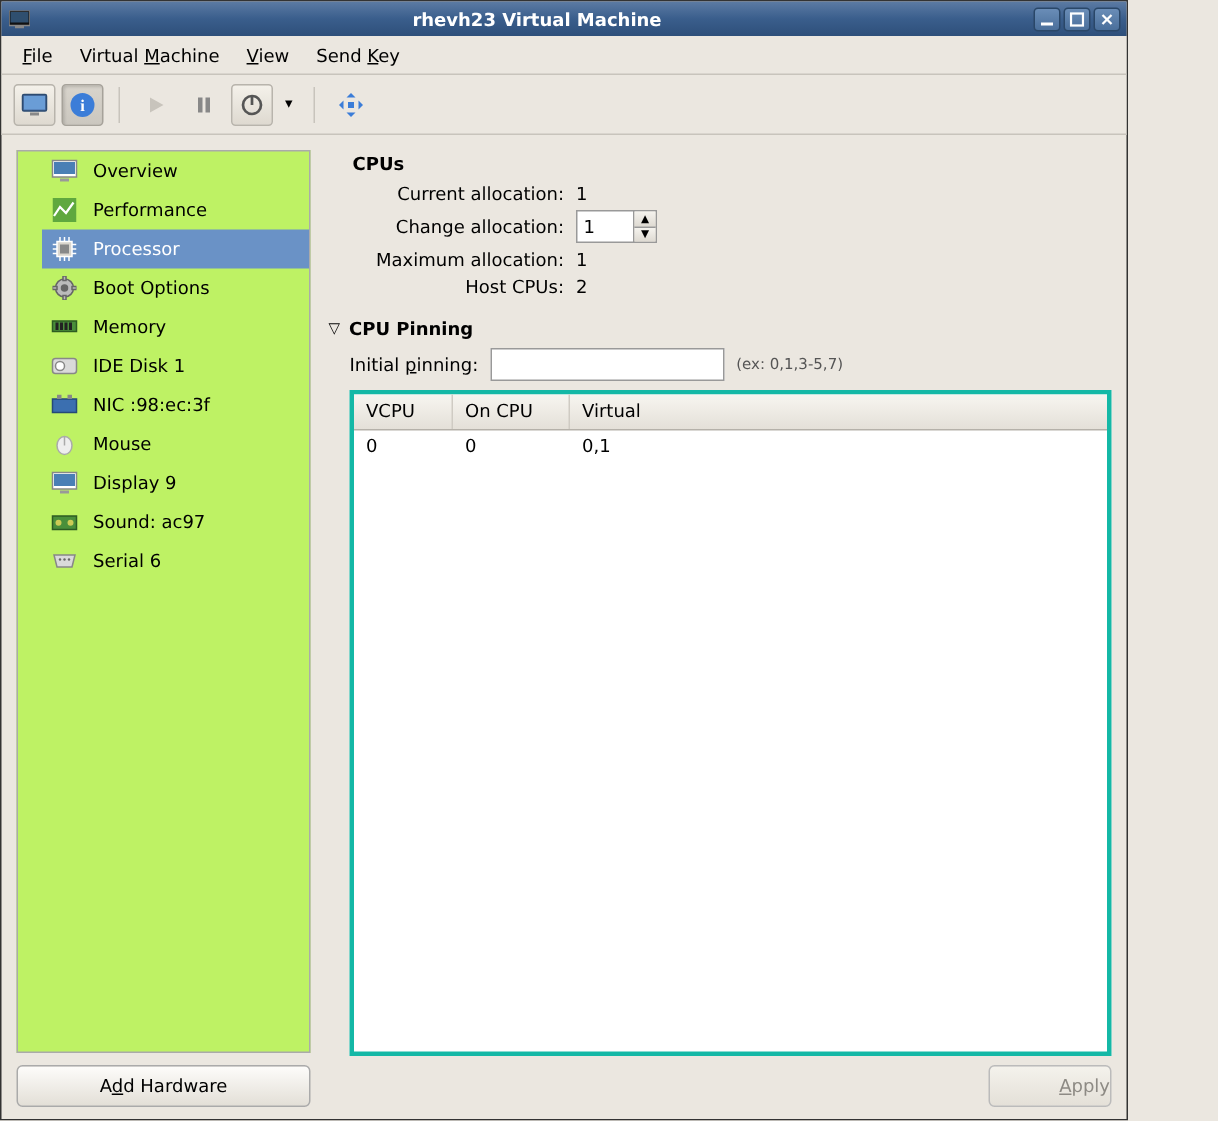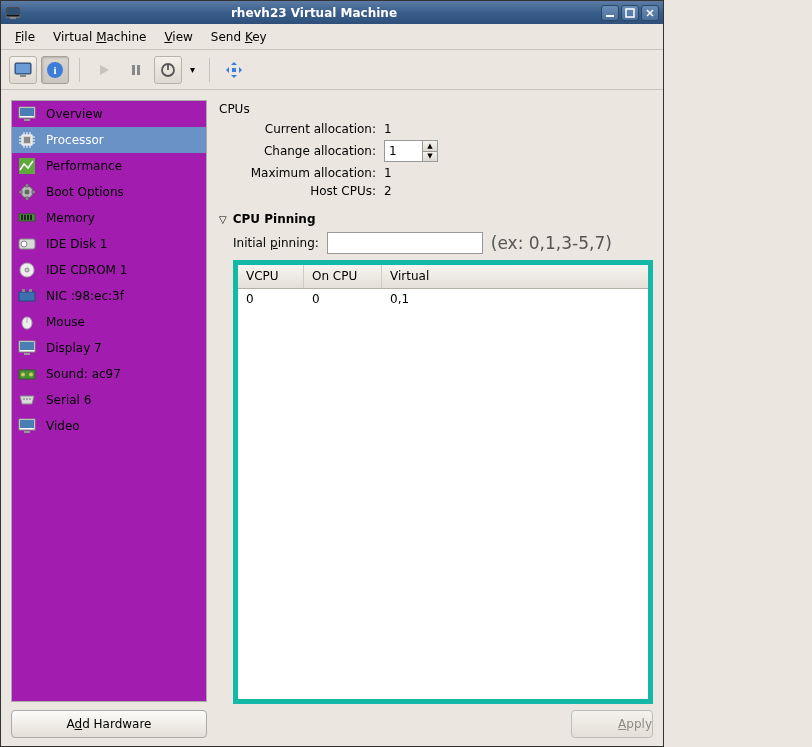--- a/index.html
+++ b/index.html
@@ -6,21 +6,21 @@
 body {
   font-family: "DejaVu Sans", "Liberation Sans", sans-serif;
   font-size: 12px;
   background: #ebe7e0;
   width: 812px;
   height: 747px;
   overflow: hidden;
   color: #000;
 }
 .window {
-  width: 664px; height: 747px;
+  width: 752px; height: 747px;
   display: flex; flex-direction: column;
   border: 1px solid #333;
 }
 .titlebar {
   height: 23px;
   background: linear-gradient(to bottom, #5c7ba4 0%, #3a5e8c 50%, #2e4f7a 100%);
   color: #fff; font-weight: bold;
   display: flex; align-items: center;
   padding: 0 4px;
   font-size: 12px;
@@ -77,23 +77,24 @@
   display: flex;
   padding: 10px 10px 8px 10px;
   gap: 12px;
 }
 .sidebar-wrap {
   width: 196px;
   display:flex; flex-direction:column;
 }
 .sidebar {
   flex:1;
-  background: #a21caf;
+  background: #bef264;
   border: 1px solid #aaa;
   overflow:hidden;
+  padding-left:16px;
 }
 .side-item {
   display:flex; align-items:center; gap:10px;
   height: 26px; padding: 0 6px;
 }
 .side-item.selected {
   background: #6a92c6; color: #fff;
 }
 .side-icon { width:18px; height:18px; display:flex; align-items:center; justify-content:center; flex-shrink:0; }
 .add-hw {
@@ -102,21 +103,21 @@
   border: 1px solid #aaa;
   background: linear-gradient(to bottom,#fdfcfa,#e3dfd7);
   border-radius: 4px;
   text-align:center; line-height:26px;
 }
 .main {
   flex:1;
   display:flex; flex-direction:column;
   position:relative;
 }
-.section-title { font-weight:normal; margin: 2px 0 6px 0; }
+.section-title { font-weight:bold; margin: 2px 0 6px 16px; }
 .kv-grid {
   display:grid;
   grid-template-columns: 155px 80px;
   row-gap: 4px;
   margin-left: 10px;
   margin-bottom: 14px;
   align-items:center;
 }
 .kv-grid .k { text-align:right; padding-right:8px; }
 .kv-grid .v { }
@@ -144,23 +145,23 @@
 .expander-head .tri { font-size:10px; }
 .pin-row {
   display:flex; align-items:center; gap:8px;
   margin-left:14px; margin-bottom:6px;
 }
 .pin-row input {
   height:22px; width: 156px;
   border:1px solid #999; padding:0 4px;
   font-family:inherit; font-size:12px;
 }
-.pin-row .hint { color:#555; font-size:17px; }
+.pin-row .hint { color:#555; font-size:10px; }
 .table {
-  border:5px solid #14b8a6;
+  border:3px solid #14b8a6;
   background:#fff;
   margin-left:14px;
   flex:1;
   display:flex; flex-direction:column;
   min-height:320px;
 }
 .table-header {
   display:flex;
   background:linear-gradient(to bottom,#f7f5f0,#e4e0d8);
   border-bottom:1px solid #b5b1a9;
@@ -281,20 +282,29 @@
         <div class="side-item">
           <span class="side-icon">
               <svg width="18" height="16">
                 <rect x="1" y="1" width="16" height="11" fill="#fff" stroke="#888"></rect>
                 <rect x="2" y="2" width="14" height="8" fill="#4a7fb5"></rect>
                 <rect x="6" y="13" width="6" height="2" fill="#999"></rect>
               </svg>
             </span>
           <span>Overview</span>
         </div>
+        <div class="side-item">
+          <span class="side-icon">
+              <svg width="16" height="16">
+                <rect width="16" height="16" fill="#5fa83e"></rect>
+                <polyline points="1,12 5,6 9,10 14,3" fill="none" stroke="#fff" stroke-width="1.5"></polyline>
+              </svg>
+            </span>
+          <span>Performance</span>
+        </div>
         <div class="side-item selected">
           <span class="side-icon">
               <svg width="16" height="16">
                 <rect x="3" y="3" width="10" height="10" fill="#d9d5cd" stroke="#fff"></rect>
                 <rect x="5" y="5" width="6" height="6" fill="#888"></rect>
                 <g stroke="#fff" stroke-width="1">
                   <line x1="0" y1="5" x2="3" y2="5"></line>
                   <line x1="0" y1="8" x2="3" y2="8"></line>
                   <line x1="0" y1="11" x2="3" y2="11"></line>
                   <line x1="13" y1="5" x2="16" y2="5"></line>
@@ -307,29 +317,20 @@
                   <line x1="8" y1="13" x2="8" y2="16"></line>
                   <line x1="11" y1="13" x2="11" y2="16"></line>
                 </g>
               </svg>
             </span>
           <span>Processor</span>
         </div>
         <div class="side-item">
           <span class="side-icon">
               <svg width="16" height="16">
-                <rect width="16" height="16" fill="#5fa83e"></rect>
-                <polyline points="1,12 5,6 9,10 14,3" fill="none" stroke="#fff" stroke-width="1.5"></polyline>
-              </svg>
-            </span>
-          <span>Performance</span>
-        </div>
-        <div class="side-item">
-          <span class="side-icon">
-              <svg width="16" height="16">
                 <circle cx="8" cy="8" r="6" fill="#bbb" stroke="#666"></circle>
                 <circle cx="8" cy="8" r="2.5" fill="#666"></circle>
                 <g fill="#bbb" stroke="#666">
                   <rect x="7" y="0" width="2" height="3"></rect>
                   <rect x="7" y="13" width="2" height="3"></rect>
                   <rect x="0" y="7" width="3" height="2"></rect>
                   <rect x="13" y="7" width="3" height="2"></rect>
                 </g>
               </svg>
             </span>
@@ -351,29 +352,20 @@
           <span class="side-icon">
               <svg width="18" height="12">
                 <rect x="1" y="1" width="16" height="10" rx="2" fill="#dadada" stroke="#888"></rect>
                 <circle cx="6" cy="6" r="3" fill="#fff" stroke="#888"></circle>
               </svg>
             </span>
           <span>IDE Disk 1</span>
         </div>
         <div class="side-item">
           <span class="side-icon">
-              <svg width="16" height="16">
-                <circle cx="8" cy="8" r="7" fill="#eee" stroke="#aaa"></circle>
-                <circle cx="8" cy="8" r="2" fill="#ccc" stroke="#888"></circle>
-              </svg>
-            </span>
-          <span>IDE CDROM 1</span>
-        </div>
-        <div class="side-item">
-          <span class="side-icon">
               <svg width="18" height="14">
                 <rect x="1" y="3" width="16" height="9" fill="#3b6fb0" stroke="#244a78"></rect>
                 <rect x="4" y="0" width="3" height="3" fill="#888"></rect>
                 <rect x="11" y="0" width="3" height="3" fill="#888"></rect>
               </svg>
             </span>
           <span>NIC :98:ec:3f</span>
         </div>
         <div class="side-item">
           <span class="side-icon">
@@ -385,21 +377,21 @@
           <span>Mouse</span>
         </div>
         <div class="side-item">
           <span class="side-icon">
               <svg width="18" height="16">
                 <rect x="1" y="1" width="16" height="11" fill="#fff" stroke="#888"></rect>
                 <rect x="2" y="2" width="14" height="8" fill="#4a7fb5"></rect>
                 <rect x="6" y="13" width="6" height="2" fill="#999"></rect>
               </svg>
             </span>
-          <span>Display 7</span>
+          <span>Display 9</span>
         </div>
         <div class="side-item">
           <span class="side-icon">
               <svg width="18" height="14">
                 <rect x="1" y="3" width="16" height="9" fill="#4a8f3a" stroke="#2d5c22"></rect>
                 <circle cx="5" cy="7.5" r="2" fill="#cc5"></circle>
                 <circle cx="13" cy="7.5" r="2" fill="#cc5"></circle>
               </svg>
             </span>
           <span>Sound: ac97</span>
@@ -407,30 +399,20 @@
         <div class="side-item">
           <span class="side-icon">
               <svg width="18" height="10">
                 <polygon points="2,1 16,1 14,9 4,9" fill="#dadada" stroke="#888"></polygon>
                 <circle cx="6" cy="4" r="0.8" fill="#666"></circle>
                 <circle cx="9" cy="4" r="0.8" fill="#666"></circle>
                 <circle cx="12" cy="4" r="0.8" fill="#666"></circle>
               </svg>
             </span>
           <span>Serial 6</span>
-        </div>
-        <div class="side-item">
-          <span class="side-icon">
-              <svg width="18" height="16">
-                <rect x="1" y="1" width="16" height="11" fill="#fff" stroke="#888"></rect>
-                <rect x="2" y="2" width="14" height="8" fill="#4a7fb5"></rect>
-                <rect x="6" y="13" width="6" height="2" fill="#999"></rect>
-              </svg>
-            </span>
-          <span>Video</span>
         </div>
       </div>
       <div class="add-hw">
         <span>A</span><u>d</u><span>d Hardware</span>
       </div>
     </div>
 
     <div class="main">
       <div class="section-title">CPUs</div>
       <div class="kv-grid">

